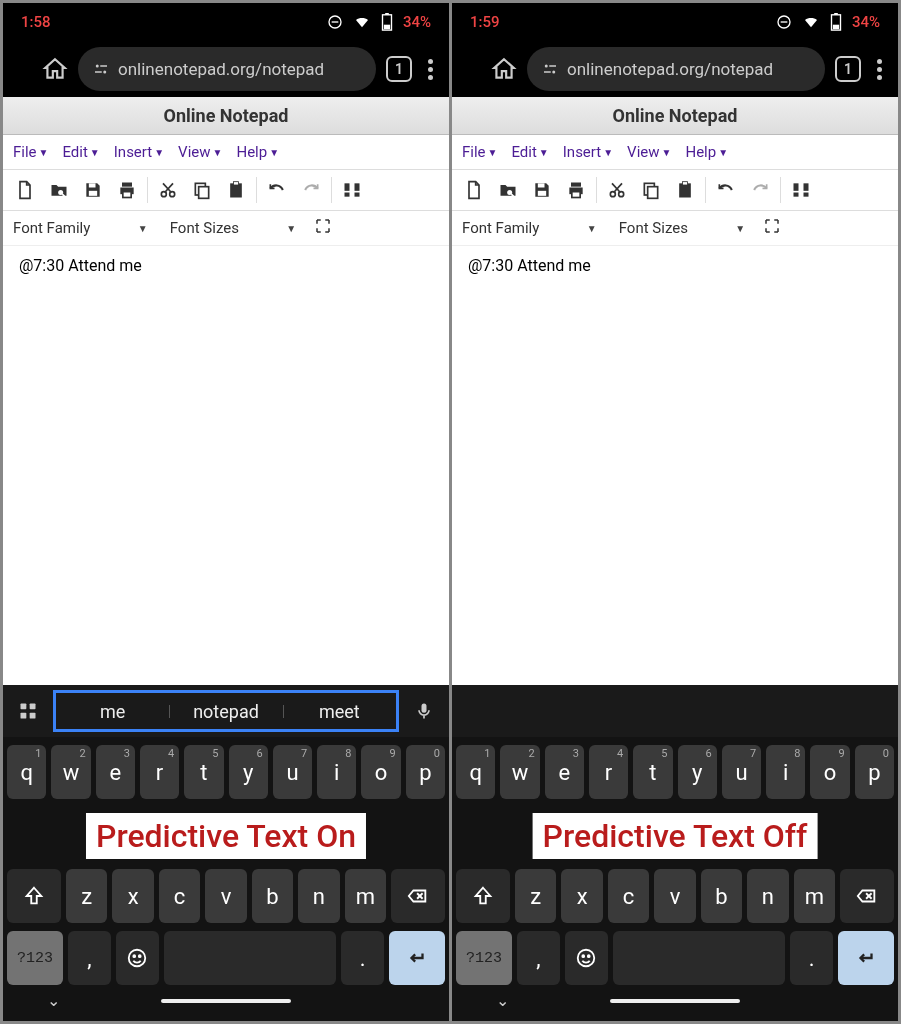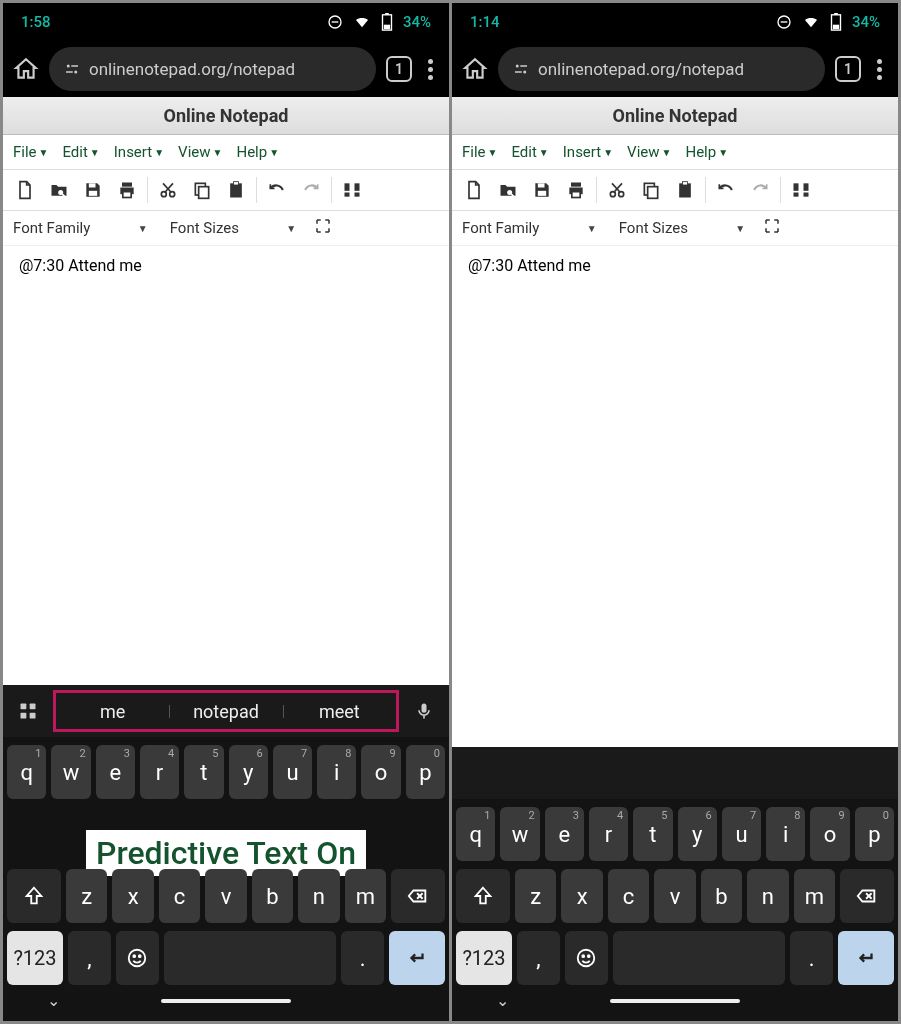--- a/index.html
+++ b/index.html
@@ -1,67 +1,67 @@
 <!DOCTYPE html>
 <html><head>
 <meta charset="utf-8">
 <style>
 * { box-sizing: border-box; margin: 0; padding: 0; }
 body { background: #888; font-family: Roboto, Arial, sans-serif; }
 .outer { display: flex; width: 901px; height: 1024px; background: #888; gap: 3px; padding: 3px; }
 .phone { flex: 1; background: #000; display: flex; flex-direction: column; position: relative; }
 
 
-.statusbar { height: 38px; display: flex; align-items: center; justify-content: space-between; padding: 0 18px; color: #14b8a6; font-size: 15px; font-weight: 500; }
+.statusbar { height: 38px; display: flex; align-items: center; justify-content: space-between; padding: 0 18px; color: #ef4444; font-size: 15px; font-weight: 500; }
 .status-right { display: flex; align-items: center; gap: 10px; }
 .status-right svg { fill: #fff; }
 
 
-.browserbar { height: 56px; display: flex; align-items: center; padding: 0 10px; gap: 10px; }
+.browserbar { height: 56px; display: flex; align-items: center; padding: 0 10px; gap: 10px; margin-left: 29px; }
 .browserbar svg { fill: #ccc; }
 .urlbar { flex: 1; background: #2a2a2a; border-radius: 28px; height: 44px; display: flex; align-items: center; padding: 0 14px; gap: 8px; color: #ccc; font-size: 17px; }
 .tabcount { width: 26px; height: 26px; border: 2px solid #ccc; border-radius: 6px; display: flex; align-items: center; justify-content: center; color: #ccc; font-size: 14px; font-weight: 600; }
 .menu-dots { display: flex; flex-direction: column; gap: 3px; padding: 0 6px; }
 .menu-dots span { width: 5px; height: 5px; background: #ccc; border-radius: 50%; }
 
 
 .appcontent { background: #fff; flex: 1; display: flex; flex-direction: column; overflow: hidden; }
 .apptitle { background: linear-gradient(#eee, #ddd); border-bottom: 1px solid #bbb; text-align: center; font-weight: 700; font-size: 18px; padding: 8px 0; color: #333; }
 .menus { display: flex; gap: 14px; padding: 8px 10px; font-size: 15px; border-bottom: 1px solid #ddd; }
-.menus span { display: flex; align-items: center; gap: 2px; color: #14532d; }
+.menus span { display: flex; align-items: center; gap: 2px; color: #4c1d95; }
 .caret { font-size: 10px; color: #444; }
 .toolbar { display: flex; align-items: center; gap: 6px; padding: 6px 8px; border-bottom: 1px solid #ddd; }
 .toolbar .tbi { width: 28px; height: 28px; display: flex; align-items: center; justify-content: center; }
 .toolbar .tbi svg { fill: #333; width: 20px; height: 20px; }
 .toolbar .sep { width: 1px; height: 26px; background: #ddd; }
 .fontbar { display: flex; align-items: center; gap: 8px; padding: 6px 10px; border-bottom: 1px solid #eee; font-size: 15px; color: #333; }
 .fontsel { display: flex; align-items: center; gap: 20px; }
 .expand-ic { margin-left: 10px; }
 .editor { flex: 1; padding: 10px 16px; font-size: 16px; color: #000; }
 
 
 .suggestrow { background: #1a1a1a; height: 52px; display: flex; align-items: center; padding: 0 6px; gap: 6px; }
 .sugbox { flex: 1; display: flex; align-items: center; height: 42px; }
-.sugbox.red { border: 3px solid #be185d; }
+.sugbox.red { border: 3px solid #3b82f6; }
 .sugicon { width: 38px; height: 38px; display: flex; align-items: center; justify-content: center; }
 .sugicon svg { fill: #ccc; }
 .sugitem { flex: 1; text-align: center; color: #eee; font-size: 18px; position: relative; }
 .sugitem + .sugitem::before { content: ""; position: absolute; left: 0; top: 4px; bottom: 4px; width: 1px; background: #555; }
 
 
 .keyboard { background: #131313; padding: 8px 4px 18px 4px; }
 .krow { display: flex; gap: 5px; margin-bottom: 8px; justify-content: center; }
 .key { background: #3a3a3a; color: #fff; height: 54px; border-radius: 6px; display: flex; align-items: center; justify-content: center; font-size: 22px; flex: 1; position: relative; }
 .key .sup { position: absolute; top: 2px; right: 5px; font-size: 11px; color: #aaa; }
 .key.fn { background: #2a2a2a; }
 .key.enter { background: #bcd4ec; color: #222; }
-.key.sym { background: #e5e5e5; color: #222; font-size: 20px; }
+.key.sym { background: #737373; color: #222; font-size: 15px; font-family: Liberation Mono, monospace; }
 .key.space { flex: 4; }
 .key.wide { flex: 1.3; }
-.overlay { position: absolute; background: #fff; color: #14532d; font-size: 32px; font-weight: 500; padding: 4px 10px; border-radius: 0; white-space: nowrap; margin-top: 17px; }
+.overlay { position: absolute; background: #fff; color: #b91c1c; font-size: 32px; font-weight: 500; padding: 4px 10px; border-radius: 0; white-space: nowrap; }
 .navbar { display: flex; justify-content: center; padding-top: 6px; position: relative; }
 .navbar .pill { width: 130px; height: 4px; background: #eee; border-radius: 2px; }
 .navbar .chev { position: absolute; left: 40px; top: -2px; color: #ccc; font-size: 16px; }
 </style>
 </head>
 <body>
 
 <div class="outer">
 
   <div class="phone">
@@ -290,21 +290,21 @@
       </div>
       <div class="navbar">
         <span class="chev">⌄</span>
         <div class="pill"></div>
       </div>
     </div>
   </div>
 
   <div class="phone">
     <div class="statusbar">
-      <span>1:14</span>
+      <span>1:59</span>
       <div class="status-right">
         <svg width="16" height="16" viewBox="0 0 24 24">
             <circle cx="12" cy="12" r="9" fill="none" stroke="#fff" stroke-width="2"></circle>
             <line x1="7" y1="12" x2="17" y2="12" stroke="#fff" stroke-width="2"></line>
           </svg>
         <svg width="18" height="16" viewBox="0 0 24 24">
             <path d="M12 20l9-11c-5-4-13-4-18 0l9 11z"></path>
           </svg>
         <svg width="12" height="18" viewBox="0 0 12 20">
             <rect x="1" y="2" width="10" height="17" fill="none" stroke="#fff" stroke-width="1.5"></rect>
@@ -448,20 +448,23 @@
           <div class="key">w<span class="sup">2</span></div>
           <div class="key">e<span class="sup">3</span></div>
           <div class="key">r<span class="sup">4</span></div>
           <div class="key">t<span class="sup">5</span></div>
           <div class="key">y<span class="sup">6</span></div>
           <div class="key">u<span class="sup">7</span></div>
           <div class="key">i<span class="sup">8</span></div>
           <div class="key">o<span class="sup">9</span></div>
           <div class="key">p<span class="sup">0</span></div>
         </div>
+      <div style="height:54px;margin-bottom:8px;position:relative">
+        <div class="overlay" style="left:50%;transform:translateX(-50%);top:6px">Predictive Text Off</div>
+      </div>
       <div class="krow">
         <div class="key fn wide">
             <svg width="22" height="22" viewBox="0 0 24 24" fill="none" stroke="#fff" stroke-width="2">
               <path d="M12 3l8 9h-5v8h-6v-8H4z"></path>
             </svg>
           </div>
         <div class="key">z</div>
         <div class="key">x</div>
         <div class="key">c</div>
         <div class="key">v</div>

